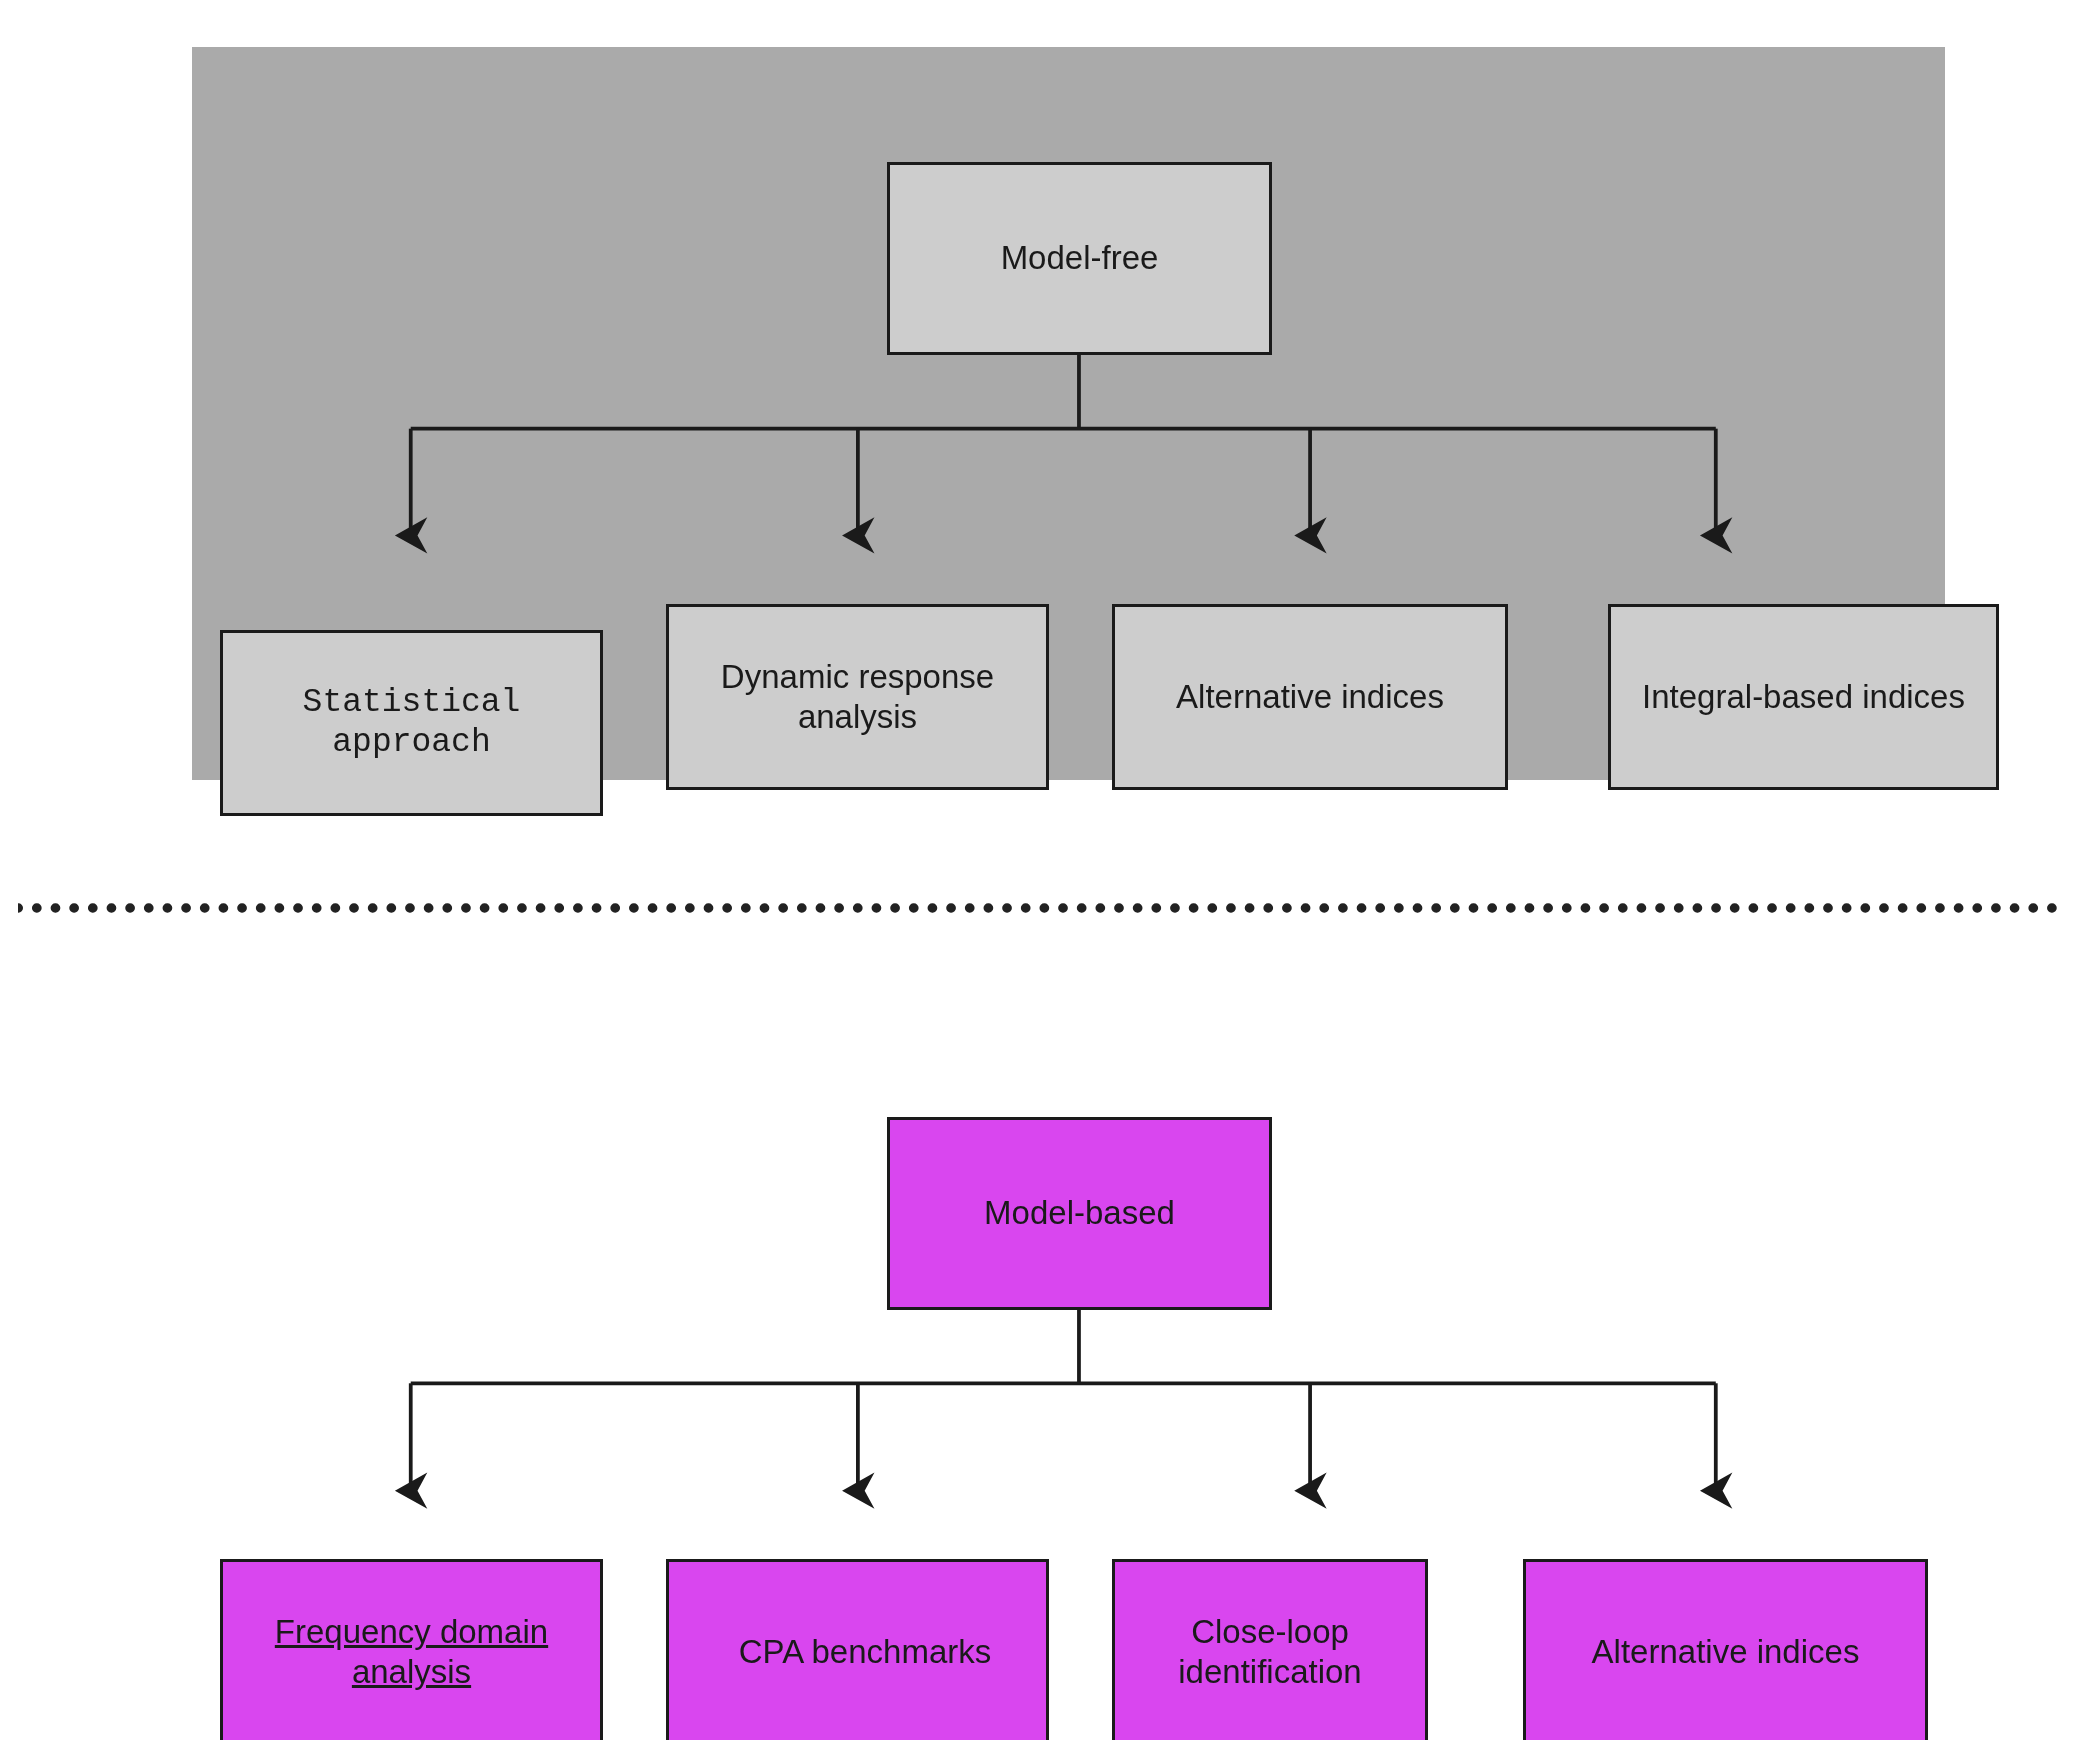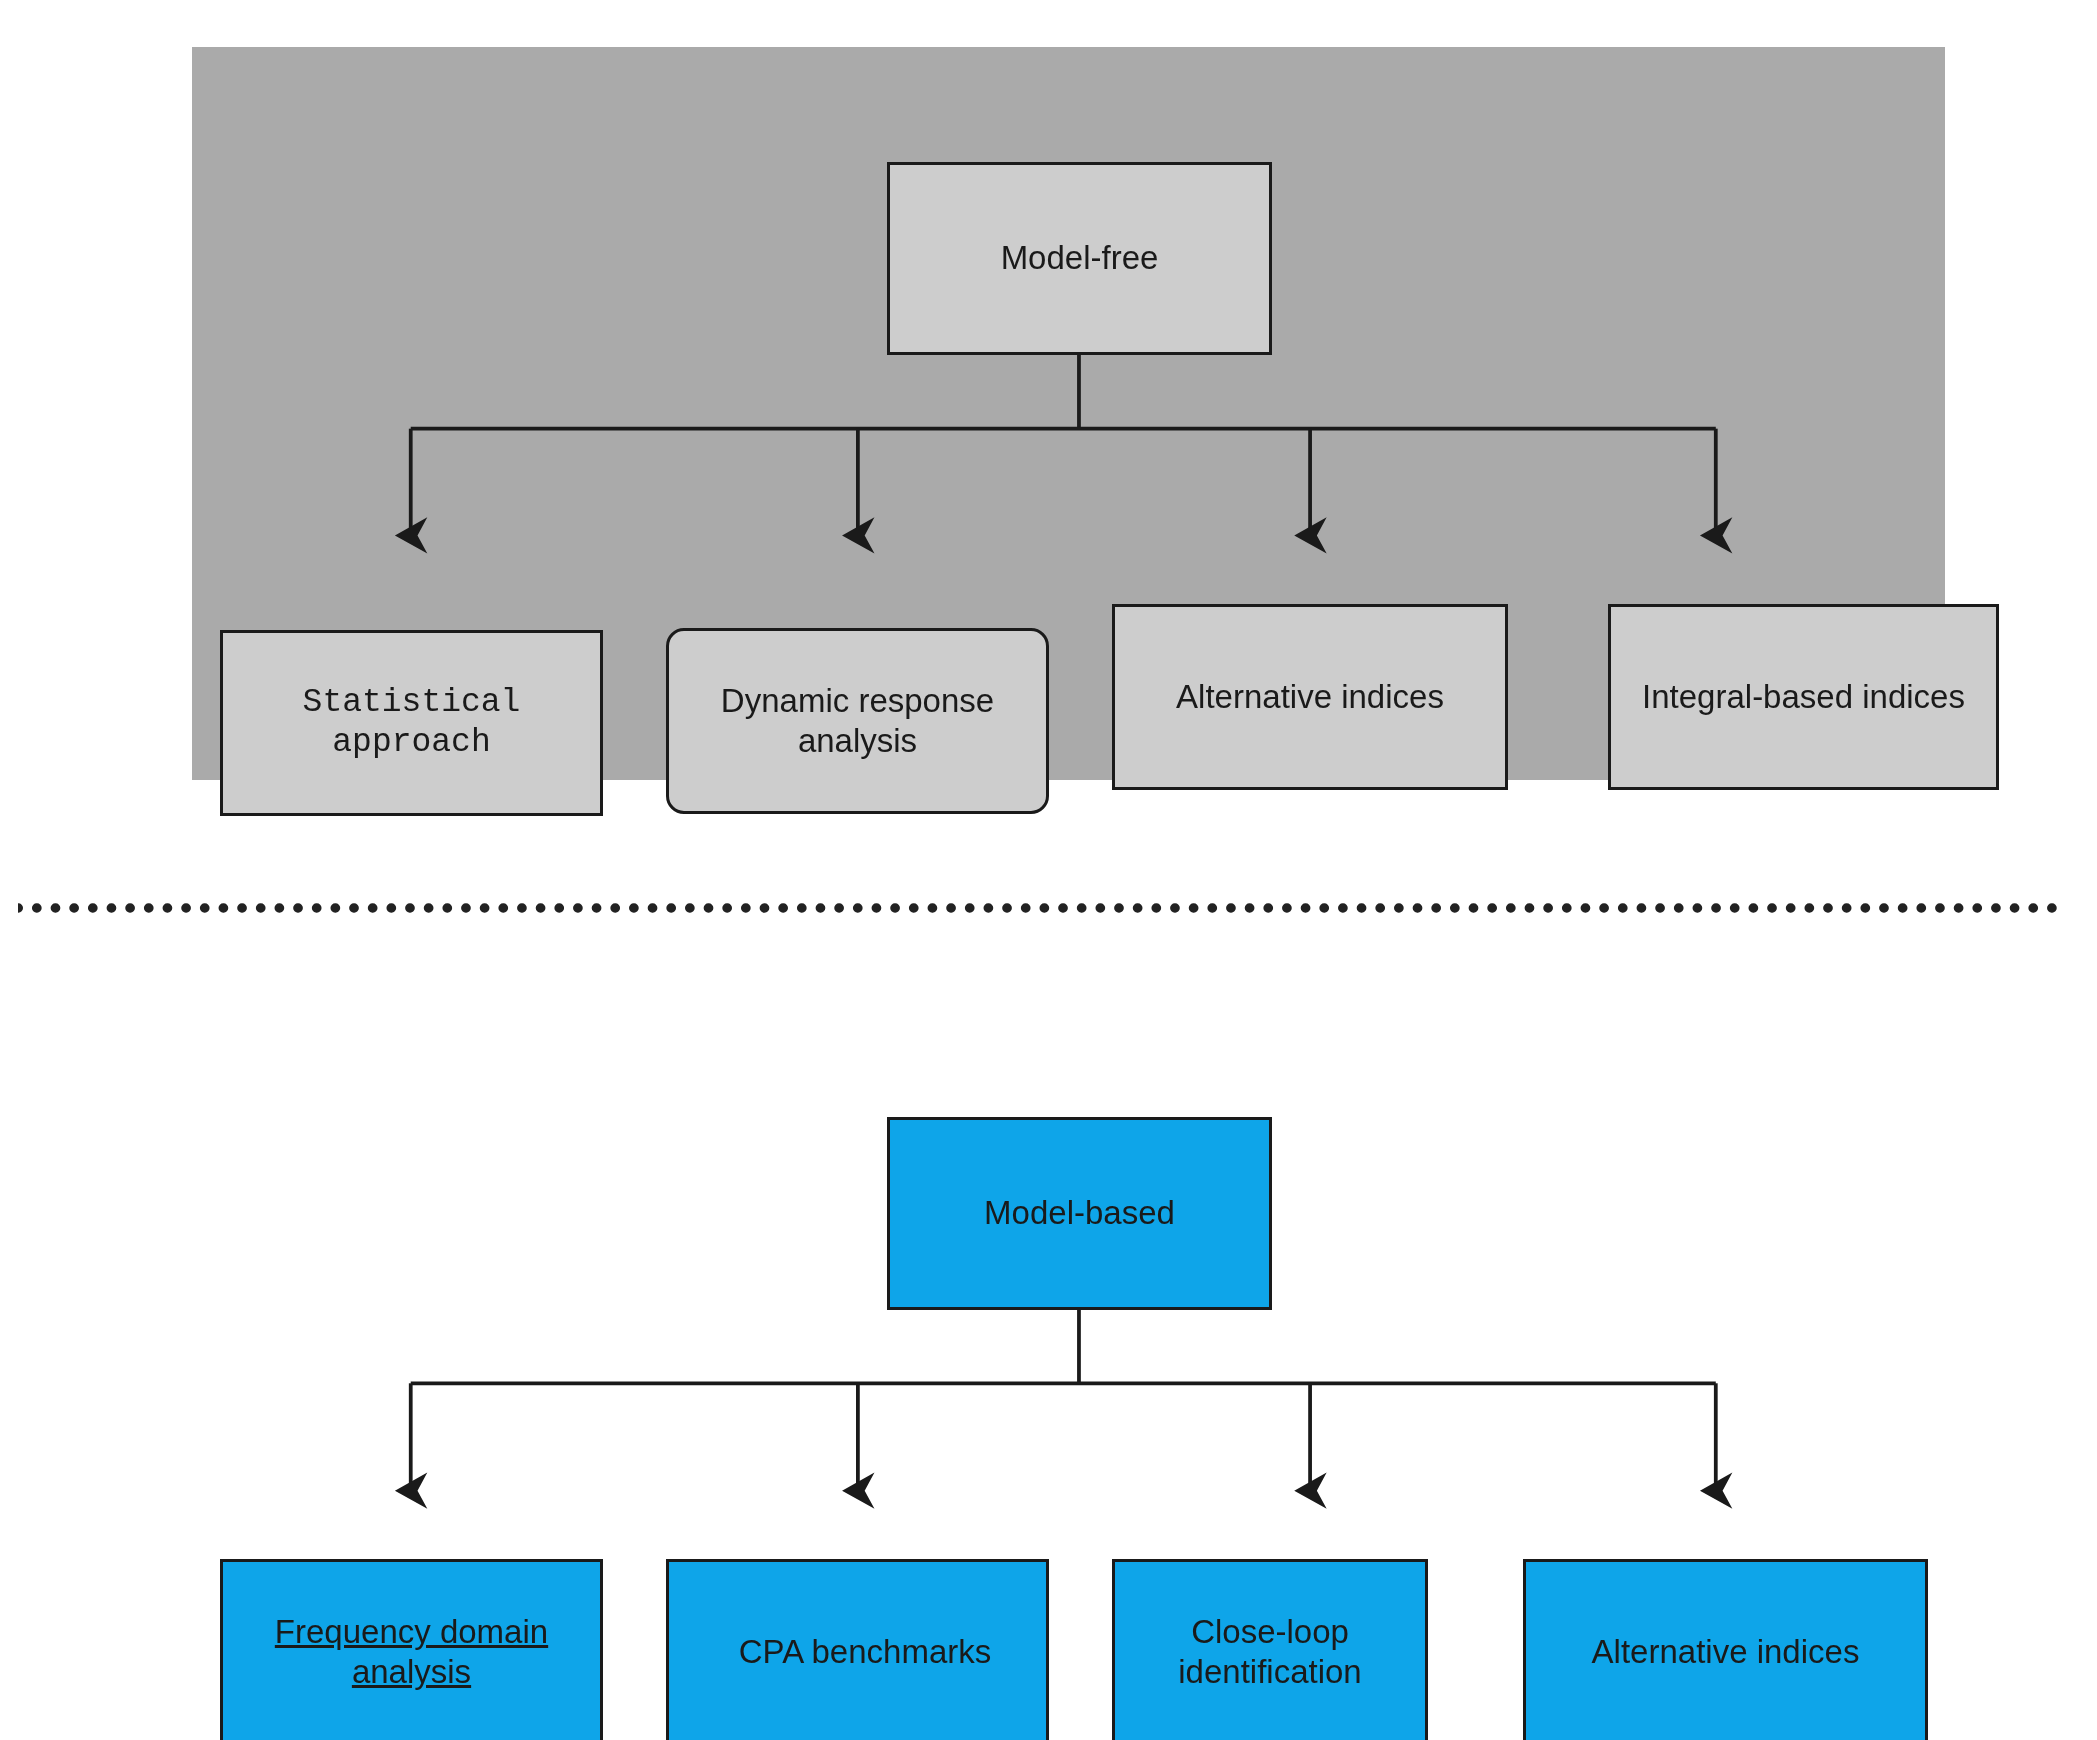--- a/index.html
+++ b/index.html
@@ -41,21 +41,21 @@
     color: #1a1a1a;
     font-size: 33px;
     padding: 0 5px;
     z-index: 5;
     margin-top: 48px;
   }
   .node.shaded {
     background: #cdcdcd;
   }
   .node.plain {
-    background: #0ea5e9;
+    background: #d946ef;
   }
   .node .node-label {
     display: block;
     width: 100%;
     white-space: pre-line;
   }
 
   
   .connectors {
     position: absolute;
@@ -109,21 +109,21 @@
   </svg>
 
   <div class="node shaded" style="left:887px; top:114px; width:385px; height:193px;">
     <span class="node-label">Model-free</span>
   </div>
 
   <div class="node shaded" style="left:220px; top:582px; width:383px; height:186px;font-family:Liberation Mono, monospace;">
     <span class="node-label">Statistical approach</span>
   </div>
 
-  <div class="node shaded" style="left:666px; top:580px; width:383px; height:186px;border-radius:18px;">
+  <div class="node shaded" style="left:666px; top:556px; width:383px; height:186px;">
     <span class="node-label">Dynamic response
 analysis</span>
   </div>
 
   <div class="node shaded" style="left:1112px; top:556px; width:396px; height:186px;">
     <span class="node-label">Alternative indices</span>
   </div>
 
   <div class="node shaded" style="left:1608px; top:556px; width:391px; height:186px;">
     <span class="node-label">Integral-based indices</span>

